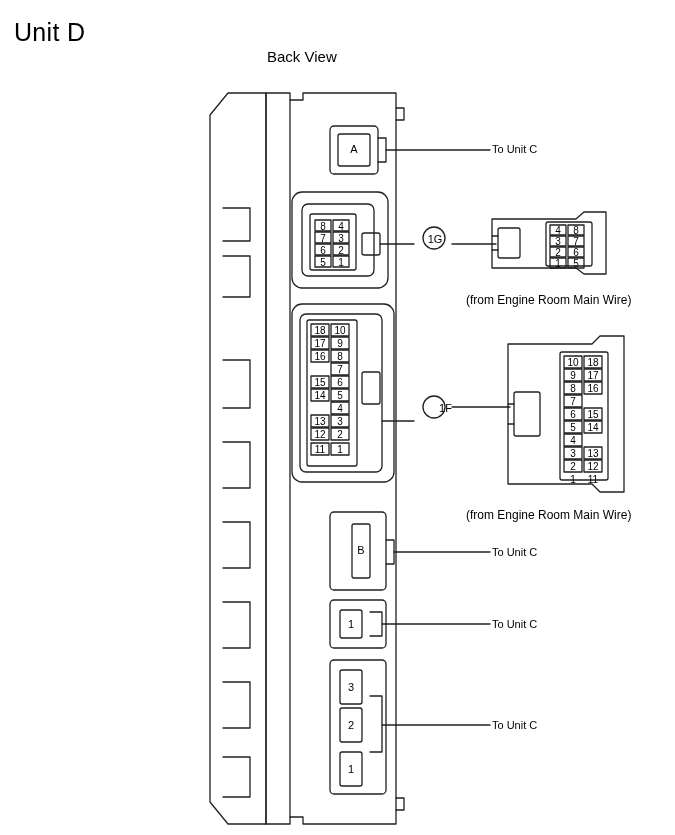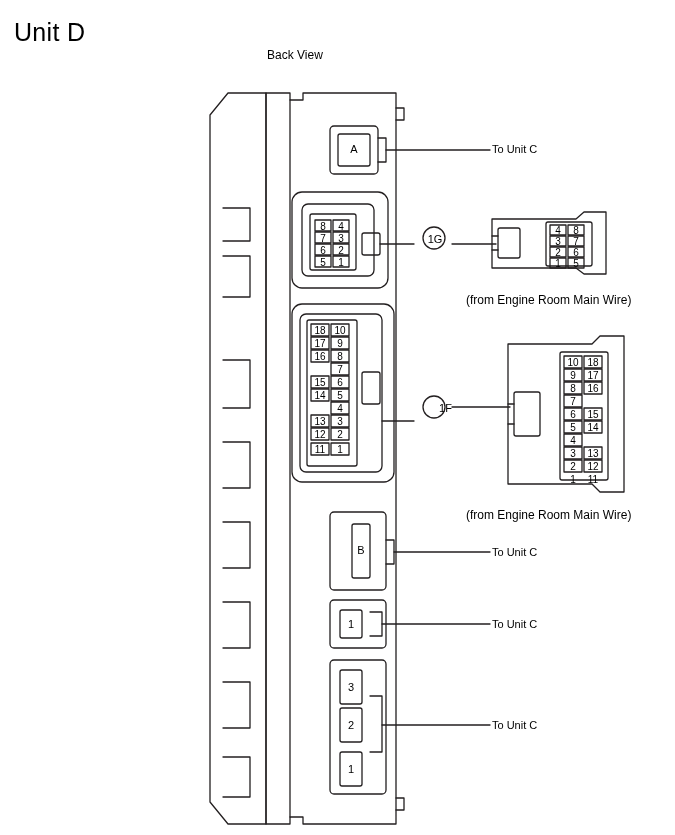--- a/index.html
+++ b/index.html
@@ -23,21 +23,21 @@
   }
   .abs { position: absolute; }
 
   .title {
     left: 14px; top: 6px;
     font-size: 25px;
     letter-spacing: 0.3px;
   }
   .backview {
     left: 267px; top: 36px;
-    font-size: 12px;
+    font-size: 15px;
   }
 
   .lbl {
     font-size: 11px;
     white-space: nowrap;
   }
   .lbl-small {
     font-size: 12px;
     white-space: nowrap;
   }

